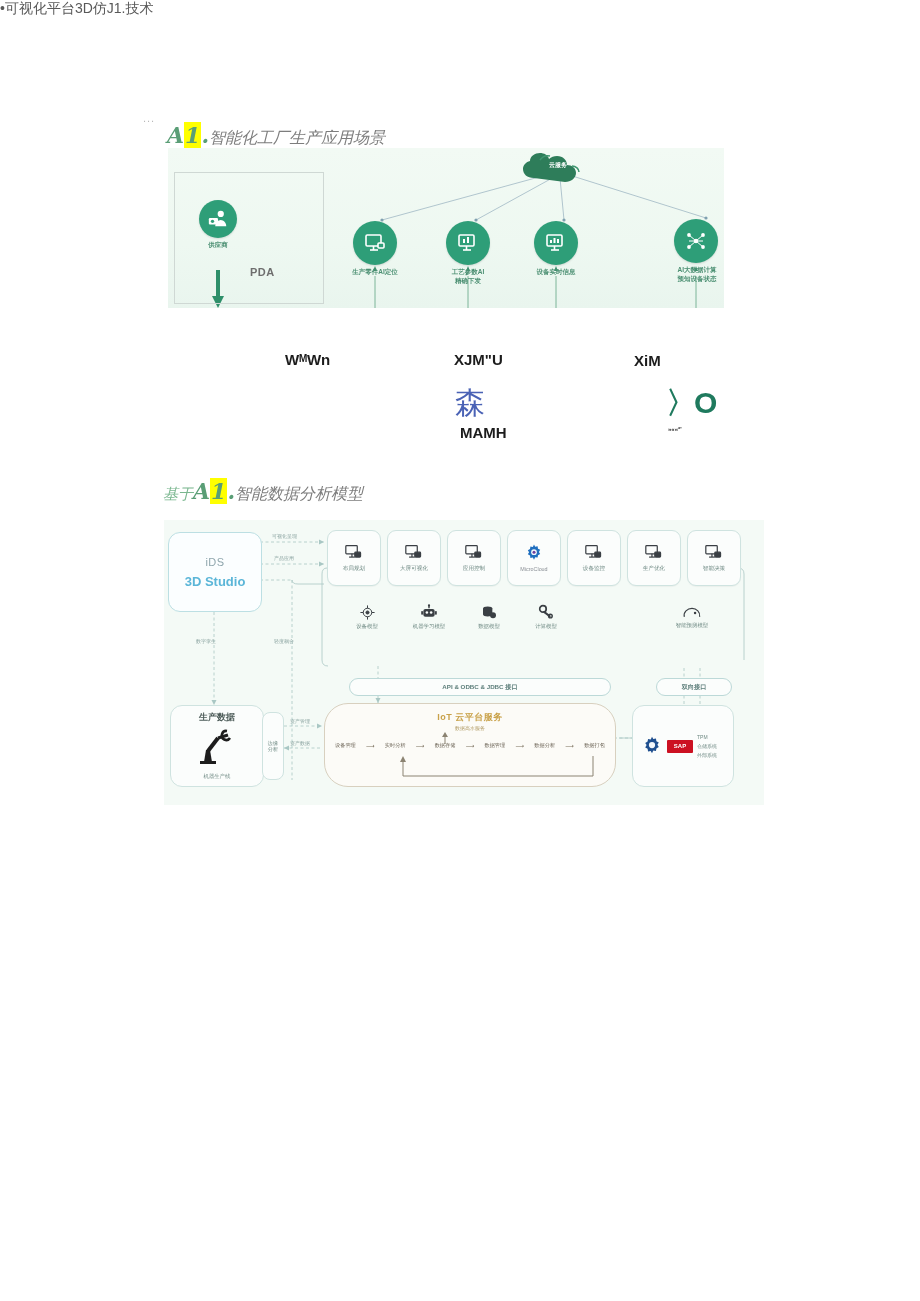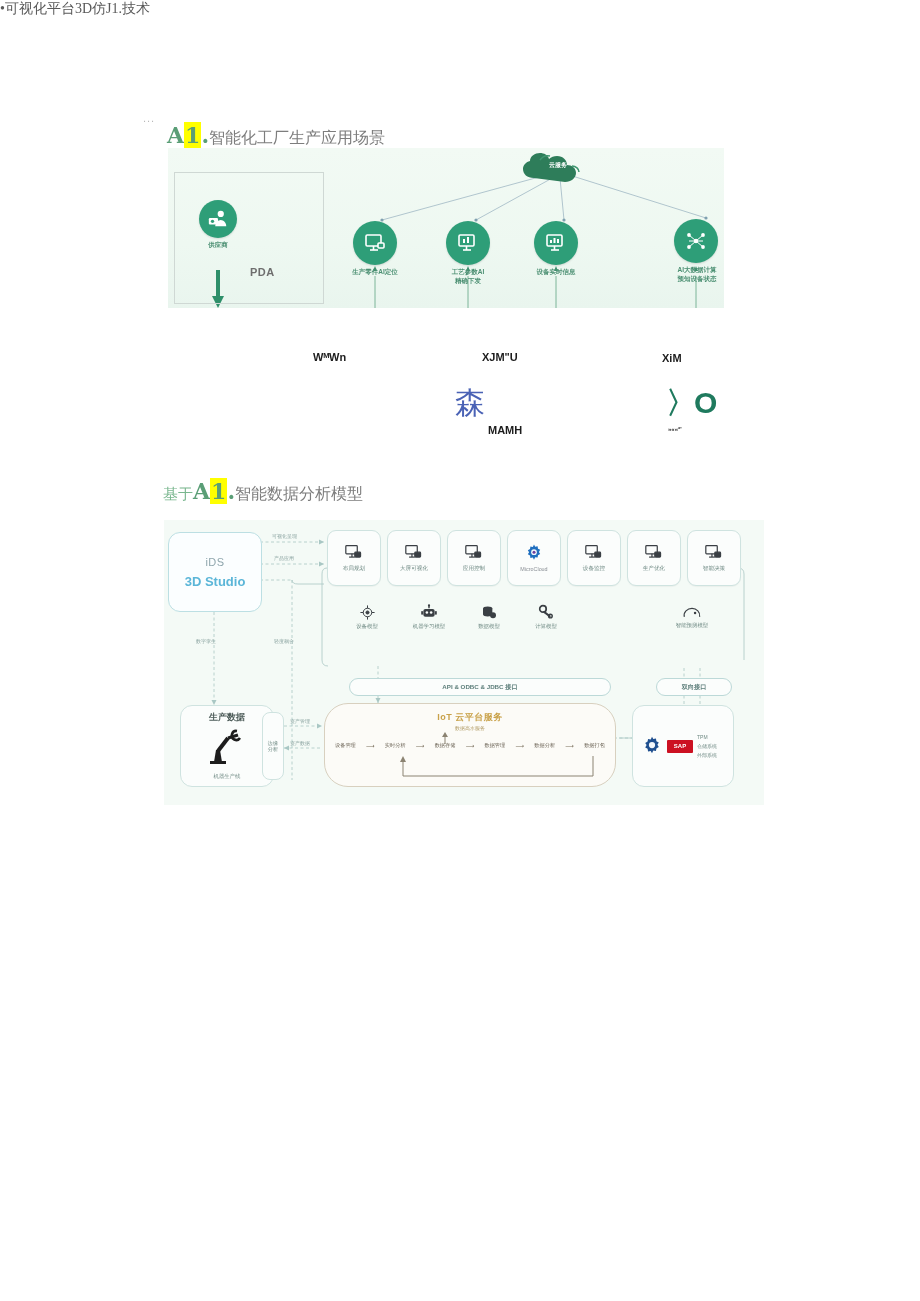--- a/index.html
+++ b/index.html
@@ -11,33 +11,33 @@
   .page{position:relative;width:920px;height:1301px;}
 
   
   .abs{position:absolute;}
   .ellipsis-dots{
     position:absolute;left:143px;top:112px;
     font-size:11px;color:#b9b9b9;letter-spacing:1px;
   }
 
   
-  .heading{position:absolute;white-space:nowrap;}
+  .heading{position:absolute;white-space:nowrap;font-style:italic;}
   .h-a1{
     font-family:"DejaVu Serif","Liberation Serif",serif;
     font-weight:bold;font-size:22px;color:#5a9e76;
     letter-spacing:0px;
   }
   .hl{background:#ffff00;padding:0 1px;}
   .h-cn{font-size:16px;color:#7d7d7d;font-weight:normal;}
   .h-prefix{font-size:15px;color:#7ab78f;}
 
   #heading1{left:167px;top:122px;}
   #heading2{left:163px;top:478px;}
-  #heading2b{left:383px;top:482px;font-size:14px;color:#595959;white-space:nowrap;font-family:Liberation Serif, serif;}
+  #heading2b{left:383px;top:482px;font-size:14px;color:#595959;white-space:nowrap;}
 
   
   #diagram1{
     position:absolute;left:168px;top:148px;width:556px;height:160px;
     background:linear-gradient(180deg,#f2faf4 0%,#eef8f1 60%,#e9f5ee 100%);
     overflow:hidden;
   }
   #d1-inner{position:absolute;inset:0;}
   #d1-svg{position:absolute;left:0;top:0;width:556px;height:160px;}
 
@@ -60,21 +60,21 @@
     letter-spacing:.5px;
   }
   .supplier-box{
     position:absolute;left:6px;top:24px;width:150px;height:132px;
     border:1px solid #cfd8d4;border-right:1px solid #cfd8d4;
     box-sizing:border-box;background:transparent;
   }
 
   
   .mid-text{position:absolute;white-space:nowrap;}
-  .mt-bold{font-weight:bold;font-size:11px;color:#1c1c1c;margin-left:28px;}
+  .mt-bold{font-weight:bold;font-size:15px;color:#1c1c1c;}
   .mt-blue{font-size:30px;color:#4a62b5;font-family:"DejaVu Sans",sans-serif;}
   .mt-green{font-size:30px;color:#1f7a5e;font-weight:bold;letter-spacing:-2px;}
   .mt-small{font-size:6px;color:#333;font-weight:bold;}
 
   
   #diagram2{
     position:absolute;left:164px;top:520px;width:600px;height:285px;
     background:#f4faf6;
   }
   #d2-svg{position:absolute;left:0;top:0;width:600px;height:285px;}
@@ -105,21 +105,21 @@
     position:absolute;border:1px solid #bcd9d8;border-radius:9px;background:#fbfdfc;
     display:flex;align-items:center;justify-content:center;
     font-size:6.2px;color:#5e7f7b;font-weight:bold;box-sizing:border-box;
   }
 
   .edge-label{
     position:absolute;font-size:5px;color:#8aa3a0;white-space:nowrap;
   }
 
   .prod-box{
-    position:absolute;left:16px;top:185px;width:92px;height:80px;
+    position:absolute;left:6px;top:185px;width:92px;height:80px;
     border:1px solid #cfe3e0;border-radius:12px;background:#fbfdfc;
     display:flex;flex-direction:column;align-items:center;
   }
   .prod-t{font-size:9px;color:#4c5b58;font-weight:bold;margin-top:5px;}
   .prod-b{font-size:5.4px;color:#6f8a84;position:absolute;bottom:6px;}
 
   .edge-box{
     position:absolute;left:98px;top:192px;width:20px;height:66px;
     border:1px solid #cfe3e0;border-radius:8px;background:#fbfdfc;
     display:flex;align-items:center;justify-content:center;

